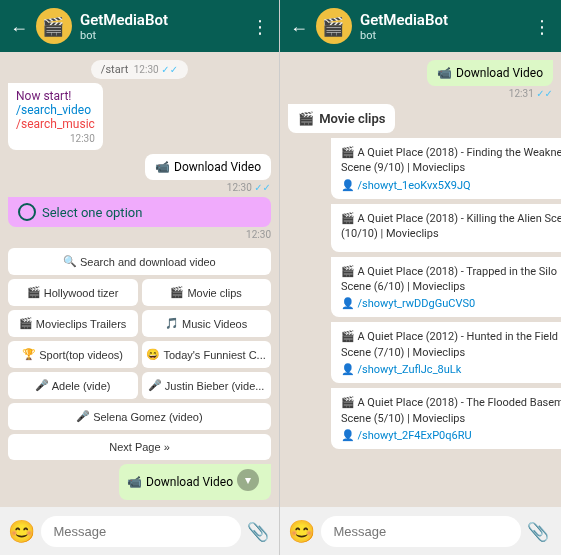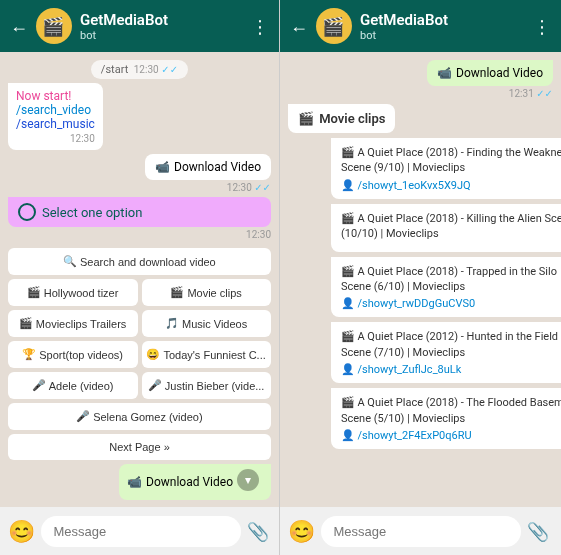--- a/index.html
+++ b/index.html
@@ -117,21 +117,21 @@
       align-self: center;
       background: rgba(255,255,255,0.7);
       border-radius: 12px;
       padding: 3px 10px;
       font-size: 11px;
       color: #666;
     }
 
     .bot-start-msg {
       font-size: 12px;
-      color: #ec4899;
+      color: #701a75;
     }
 
     .select-option-bubble {
       background: #f0abfc;
       border-radius: 8px;
       padding: 6px 10px;
       align-self: flex-start;
       font-size: 13px;
       color: #075e54;
       display: flex;
@@ -334,21 +334,21 @@
     <span class="more-btn">⋮</span>
   </div>
 
   <div class="chat-messages">
 
     <div class="system-msg">/start &nbsp;<span style="color:#999;font-size:10px;">12:30</span> <span style="color:#4fc3f7;font-size:10px;">✓✓</span></div>
 
     <div class="msg-bubble msg-incoming">
       <div class="bot-start-msg">Now start!</div>
       <div style="color:#0086d1;font-size:12px;">/search_video</div>
-      <div style="color:#1d4ed8;font-size:12px;">/search_music</div>
+      <div style="color:#ef4444;font-size:12px;">/search_music</div>
       <div class="msg-time">12:30</div>
     </div>
 
     <div style="align-self:flex-end; max-width:90%;">
       <div class="download-video-bubble msg-outgoing">
         <span>📹</span>
         <span>Download Video</span>
       </div>
       <div class="msg-time">12:30 <span class="tick">✓✓</span></div>
     </div>
@@ -393,21 +393,21 @@
           <span>Sport(top videos)</span>
         </button>
         <button class="inline-btn">
           <span>😄</span>
           <span>Today's Funniest C...</span>
         </button>
       </div>
       <div class="btn-row">
         <button class="inline-btn">
           <span>🎤</span>
-          <span>Adele (video)</span>
+          <span>Adele (vide)</span>
         </button>
         <button class="inline-btn">
           <span>🎤</span>
           <span>Justin Bieber (vide...</span>
         </button>
       </div>
       <div class="btn-row">
         <button class="inline-btn-full">
           <span>🎤</span>
           <span>Selena Gomez (video)</span>

